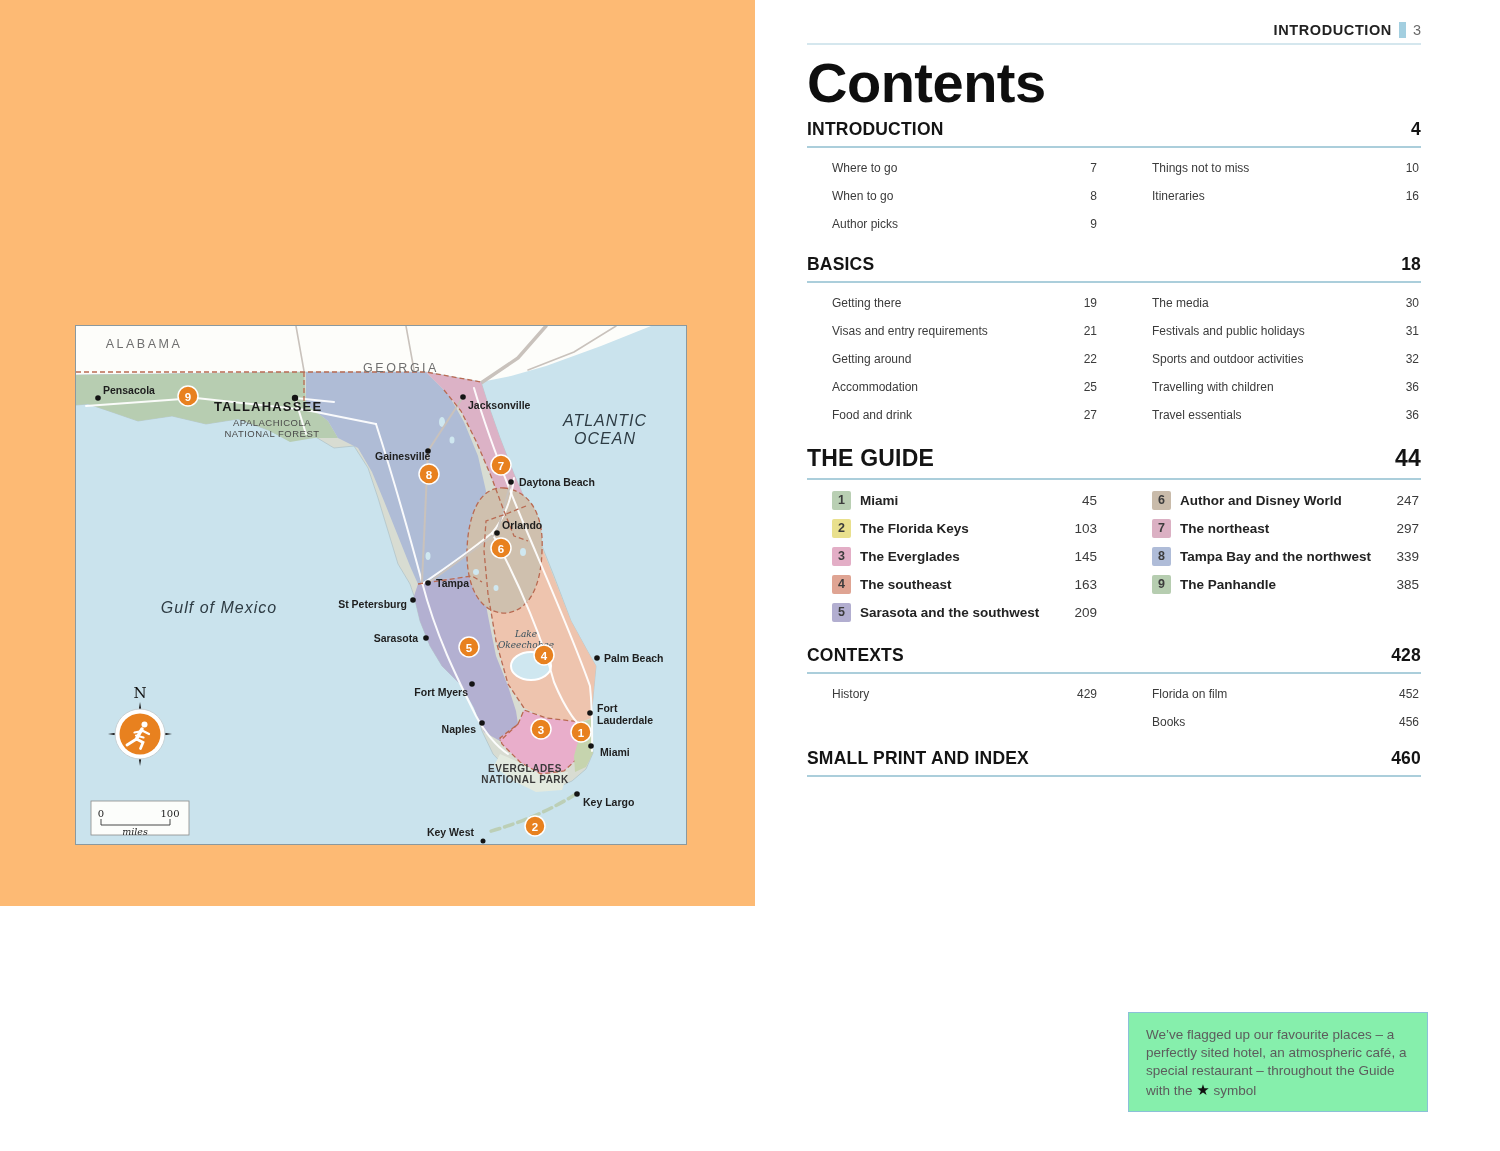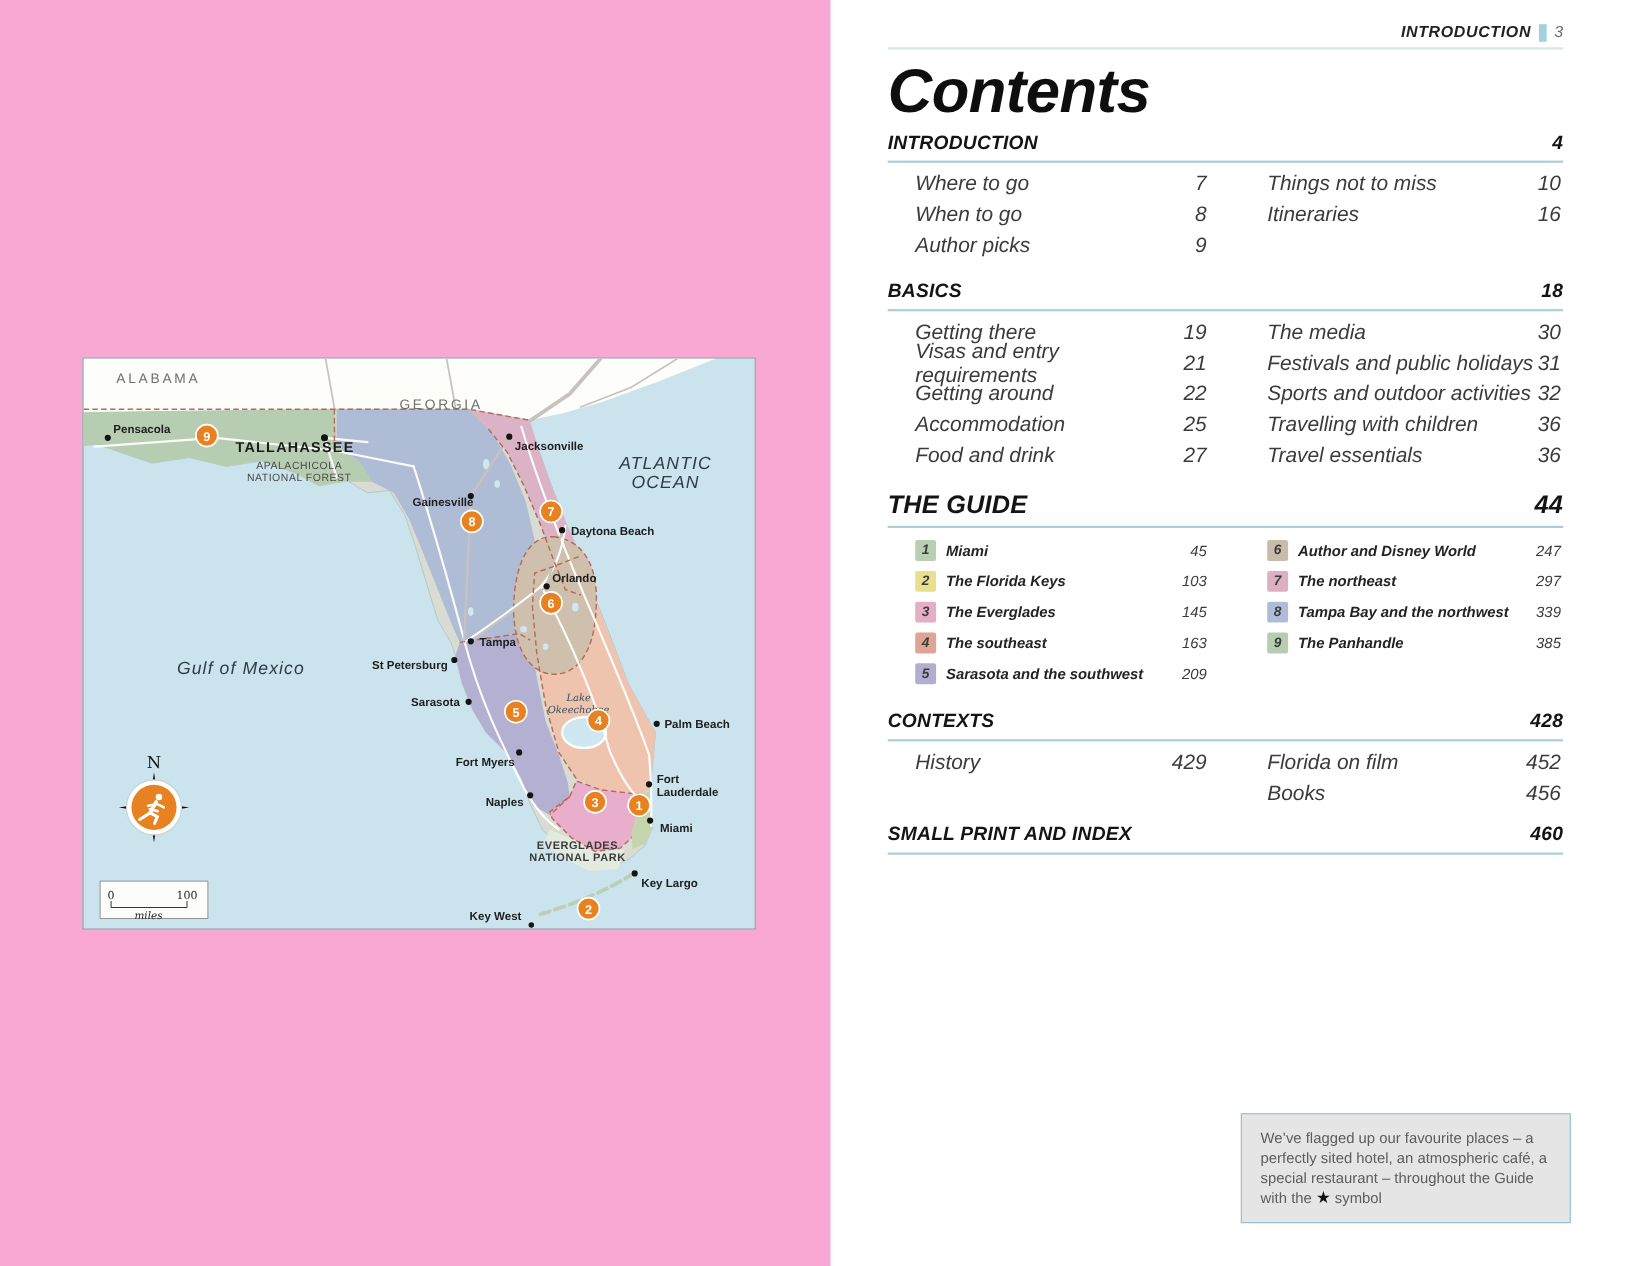--- a/index.html
+++ b/index.html
@@ -1,62 +1,62 @@
 <!DOCTYPE html>
 <html><head>
 <meta charset="utf-8">
 <style>
   html,body{margin:0;padding:0;background:#fff;}
   .page{position:relative;width:1500px;height:1151px;background:#ffffff;overflow:hidden;
         font-family:"Liberation Sans",sans-serif;}
   
-  .left-panel{position:absolute;left:0;top:0;width:755px;height:1151px;background:#f9a8d4;}
+  .left-panel{position:absolute;left:0;top:0;width:755px;height:906px;background:#fdba74;}
   .map-frame{position:absolute;left:75px;top:325px;width:610px;height:518px;
              background:#cae3ed;border:1px solid #8a999f;}
   .map-frame svg{display:block;}
   .m-state{font-size:12.5px;letter-spacing:2.5px;fill:#6f6f6f;}
   .m-city{font-size:10.5px;font-weight:bold;fill:#1e1e1e;}
   .m-cap{font-size:13px;font-weight:bold;letter-spacing:1.2px;fill:#1a1a1a;}
   .m-area{font-size:9.5px;fill:#4a4a4a;letter-spacing:.5px;text-anchor:middle;}
   .m-park{font-size:10px;font-weight:bold;fill:#3a3a3a;letter-spacing:.5px;text-anchor:middle;}
   .m-ocean{font-style:italic;font-size:16px;fill:#2e3c44;letter-spacing:1px;text-anchor:middle;}
   .m-lake{font-style:italic;font-size:9px;font-family:"DejaVu Serif",serif;fill:#37505c;text-anchor:middle;}
   .m-marker{font-size:11.5px;font-weight:bold;fill:#ffffff;text-anchor:middle;}
   .m-scale{font-size:10px;font-family:"DejaVu Serif",serif;fill:#222;text-anchor:middle;}
   .m-miles{font-style:italic;font-size:9.5px;font-family:"DejaVu Serif",serif;fill:#222;text-anchor:middle;}
   .m-n{font-size:15px;font-family:"DejaVu Serif",serif;fill:#111;text-anchor:middle;}
   .road{stroke:#ffffff;stroke-width:2;fill:none;stroke-linecap:round;opacity:.92;}
   .road-gray{stroke:#c9c2bc;fill:none;stroke-linecap:round;}
   .border-dash{stroke:#b96a52;stroke-width:1.3;fill:none;stroke-dasharray:5 3;}
   .dot{fill:#141414;}
   
-  .right-panel{position:absolute;left:807px;top:0;width:614px;height:894px;font-style:italic;}
+  .right-panel{position:absolute;left:807px;top:0;width:614px;height:894px;}
   .page-header{position:absolute;top:22px;right:0;display:flex;align-items:center;gap:7px;}
   .page-header .sec-name{font-weight:bold;font-size:14.5px;letter-spacing:.6px;color:#222;}
   .page-header .bar{width:7px;height:16px;background:#a3cfe0;}
   .page-header .pnum{font-size:14.5px;color:#6a6a6a;}
   .header-rule{position:absolute;top:43px;left:0;width:614px;height:2px;background:#d5e7ee;}
   .doc-title{position:absolute;top:50px;left:0;font-size:56px;font-weight:bold;color:#0e0e0e;letter-spacing:-.5px;}
   .sec{position:absolute;left:0;width:614px;}
   .sec-head{display:flex;justify-content:space-between;align-items:baseline;
             font-weight:bold;font-size:17.5px;color:#141414;letter-spacing:.2px;}
   .sec-head.big{font-size:23px;}
   .sec-rule{height:2px;background:#abcedb;margin-top:6px;}
   .cols{display:flex;padding:6px 0 0 25px;}
   .col{width:265px;display:flex;flex-direction:column;}
   .col.right{width:267px;margin-left:55px;}
   .row{display:flex;justify-content:space-between;align-items:center;height:28px;
-       font-size:19px;color:#3b3b3b;}
+       font-size:12px;color:#3b3b3b;}
   .grow{display:flex;align-items:center;height:28px;font-size:13.5px;}
   .chip{width:19px;height:19px;border-radius:2px;display:flex;align-items:center;justify-content:center;
         font-size:12.5px;font-weight:bold;color:#3c3c3c;margin-right:9px;flex:none;}
   .gl{flex:1;font-weight:bold;color:#232323;}
   .gp{color:#3b3b3b;}
   .note-box{position:absolute;left:1128px;top:1012px;width:300px;height:100px;box-sizing:border-box;
-            background:#e5e5e5;border:1px solid #8cc0d8;padding:13px 17px;
+            background:#86efac;border:1px solid #8cc0d8;padding:13px 17px;
             font-size:13.5px;color:#5c5c5c;line-height:1.33;}
   .note-box .star{color:#111;font-size:15px;}
 </style>
 </head>
 <body>
 
 <div class="page">
 
   <div class="left-panel">
     <div class="map-frame">

